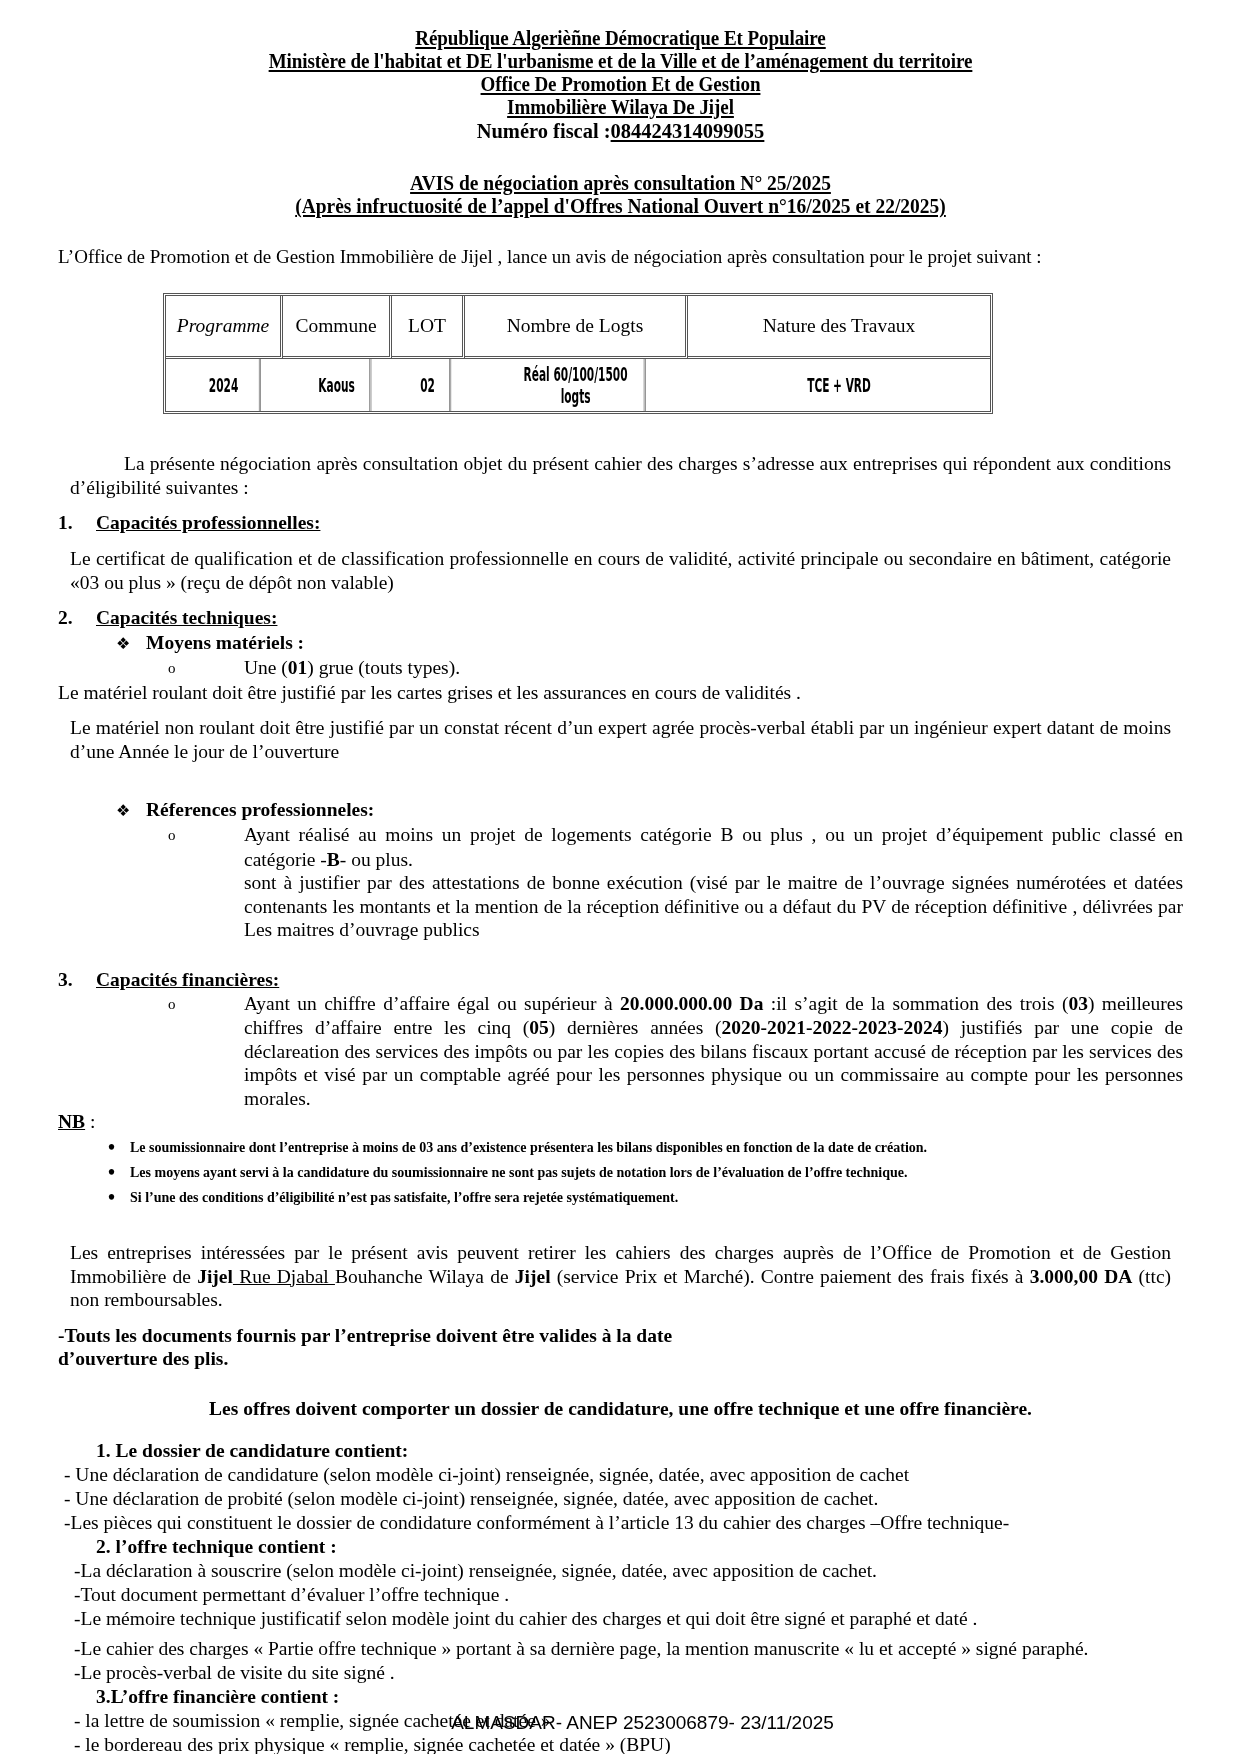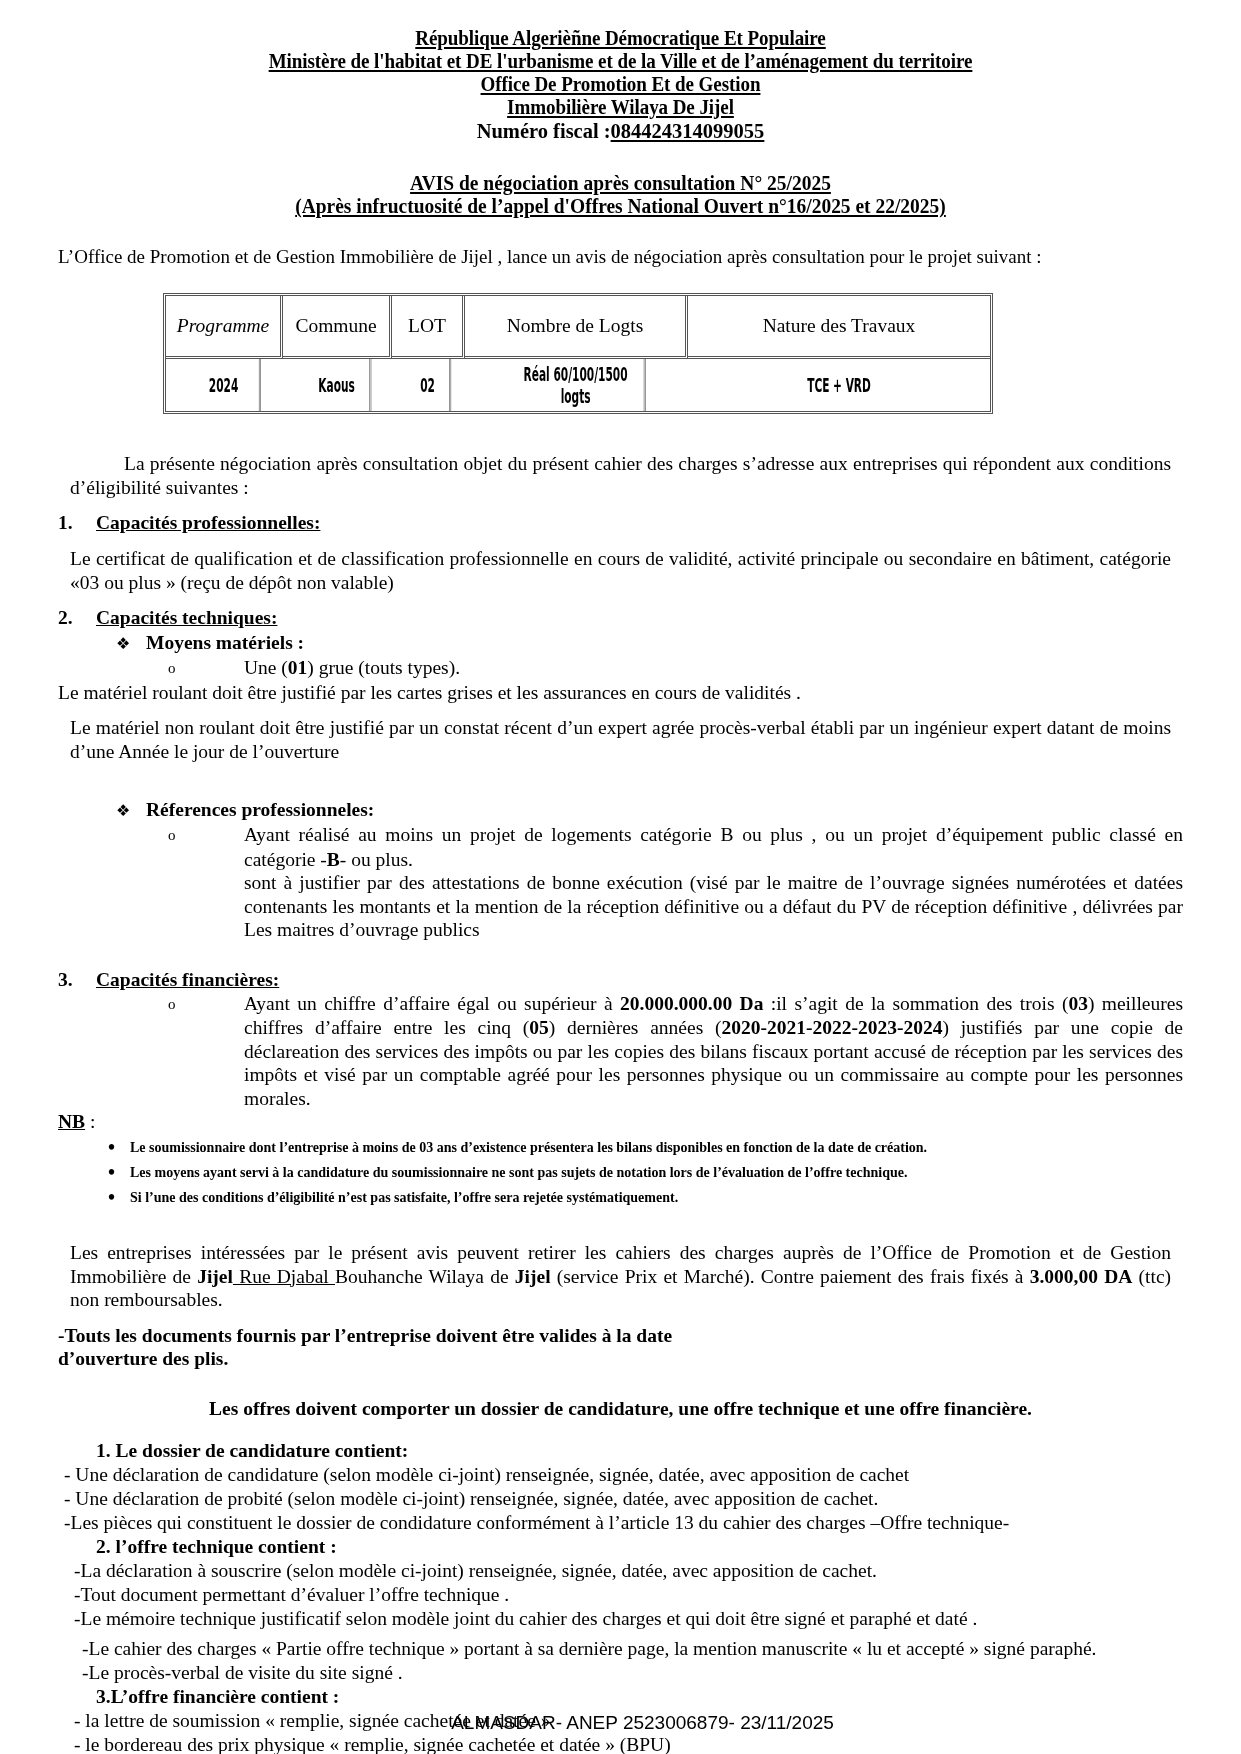--- a/index.html
+++ b/index.html
@@ -197,21 +197,21 @@
     font-size: 19.5px;
     line-height: 24px;
     margin: 0 0 0 38px;
   }
   .dash-line {
     font-size: 19.5px;
     line-height: 24px;
     margin: 0 0 0 6px;
   }
   .dash-line.i1 { margin-left: 16px; }
-  .dash-line.i2 { margin-left: 24px; }
+  .dash-line.i2 { margin-left: 16px; }
 
   .footer {
     position: absolute;
     left: 0;
     right: 0;
     bottom: 20px;
     text-align: center;
     font-size: 19px;
     font-family: "Liberation Sans", sans-serif;
     margin-left: 44px;

